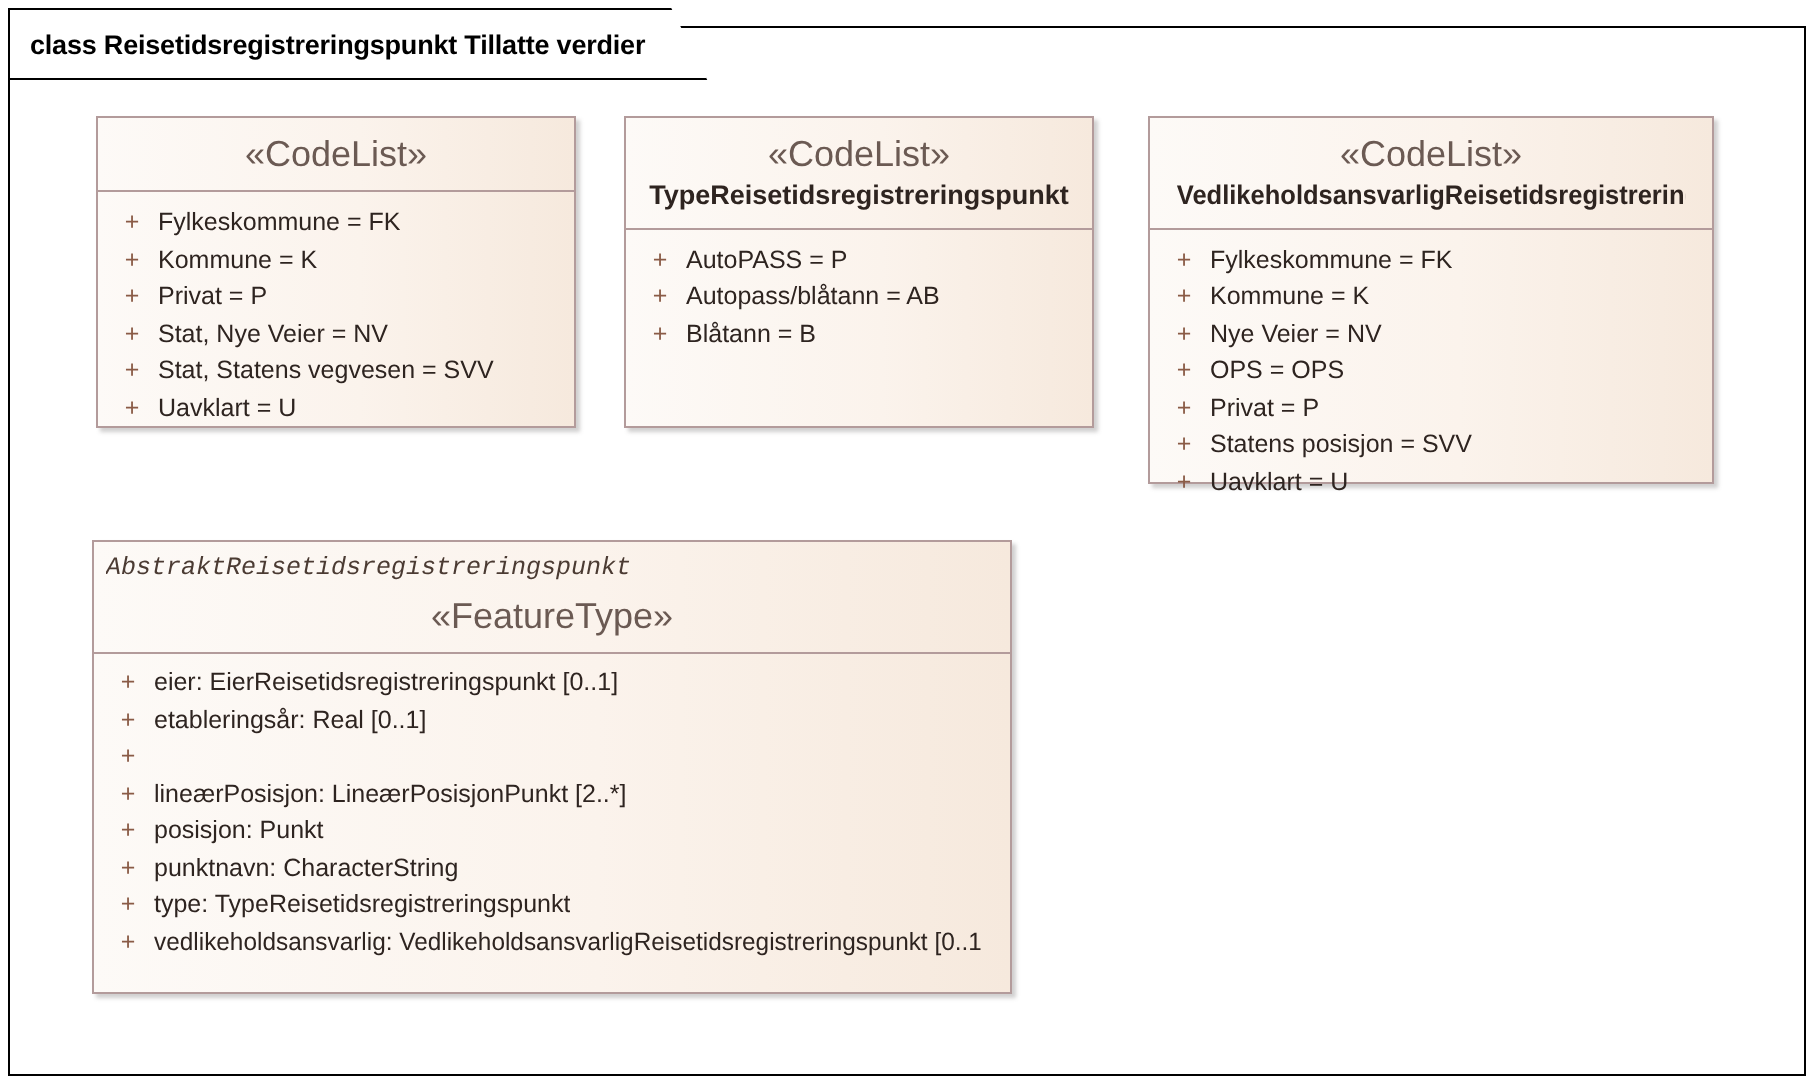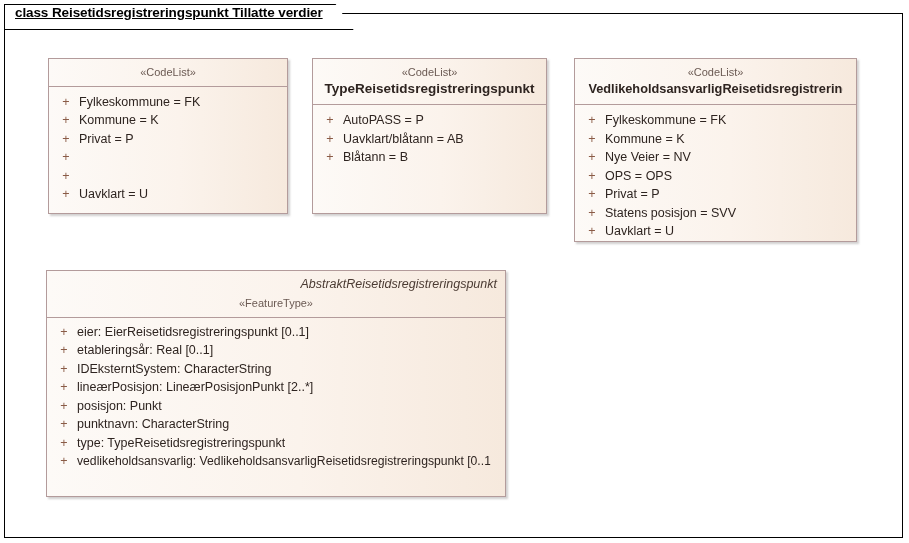--- a/index.html
+++ b/index.html
@@ -30,29 +30,29 @@
     border: 1px solid #000000;
     box-sizing: border-box;
     background: #ffffff;
   }
 
   
   .title-tab {
     position: absolute;
     left: 4px;
     top: 4px;
-    height: 26px;
+    height: 36px;
     padding: 0 30px 0 10px;
     background: #ffffff;
     border: 1px solid #000000;
     box-sizing: border-box;
     display: flex;
+    align-items: center;
     -webkit-clip-path: polygon(0 0, calc(100% - 18px) 0, 100% 100%, 0 100%);
     clip-path: polygon(0 0, calc(100% - 18px) 0, 100% 100%, 0 100%);
-    text-decoration: underline;
   }
   .title-tab-text {
     font-size: 13.5px;
     font-weight: bold;
     color: #000000;
     white-space: nowrap;
     letter-spacing: -0.1px;
   }
 
   
@@ -64,34 +64,35 @@
     box-shadow: 2px 2px 2px rgba(100, 95, 95, 0.30);
   }
 
   .uml-header {
     padding: 6px 6px 6px 6px;
     border-bottom: 1px solid #b39b9b;
     text-align: center;
   }
 
   .uml-qualifier {
-    text-align: right;
+    text-align: left;
     font-style: italic;
     font-size: 12.5px;
     color: #4b3b33;
     white-space: nowrap;
     overflow: hidden;
     transform-origin: right center;
     display: block;
     padding-right: 2px;
     padding-bottom: 5px;
+    font-family: Liberation Mono, monospace;
   }
 
   .uml-stereotype {
-    font-size: 11px;
+    font-size: 18px;
     color: #6b5a53;
     white-space: nowrap;
     line-height: 1.35;
   }
 
   .uml-name {
     font-size: 13.5px;
     font-weight: bold;
     color: #2e2420;
     white-space: nowrap;
@@ -163,44 +164,46 @@
       <div class="attr-row">
         <span class="attr-vis">+</span>
         <span class="attr-text">Kommune = K</span>
       </div>
       <div class="attr-row">
         <span class="attr-vis">+</span>
         <span class="attr-text">Privat = P</span>
       </div>
       <div class="attr-row">
         <span class="attr-vis">+</span>
-      </div>
-      <div class="attr-row">
-        <span class="attr-vis">+</span>
+        <span class="attr-text">Stat, Nye Veier = NV</span>
+      </div>
+      <div class="attr-row">
+        <span class="attr-vis">+</span>
+        <span class="attr-text">Stat, Statens vegvesen = SVV</span>
       </div>
       <div class="attr-row">
         <span class="attr-vis">+</span>
         <span class="attr-text">Uavklart = U</span>
       </div>
     </div>
   </div>
 
   <div class="uml-class" id="box-type">
     <div class="uml-header">
       <div class="uml-stereotype">«CodeList»</div>
       <div class="uml-name">TypeReisetidsregistreringspunkt</div>
     </div>
     <div class="uml-attrs">
       <div class="attr-row">
         <span class="attr-vis">+</span>
         <span class="attr-text">AutoPASS = P</span>
       </div>
       <div class="attr-row">
         <span class="attr-vis">+</span>
-        <span class="attr-text">Uavklart/blåtann = AB</span>
+        <span class="attr-text">Autopass/blåtann = AB</span>
       </div>
       <div class="attr-row">
         <span class="attr-vis">+</span>
         <span class="attr-text">Blåtann = B</span>
       </div>
     </div>
   </div>
 
   <div class="uml-class" id="box-vedlike">
     <div class="uml-header">
@@ -248,21 +251,20 @@
       <div class="attr-row">
         <span class="attr-vis">+</span>
         <span class="attr-text">eier: EierReisetidsregistreringspunkt [0..1]</span>
       </div>
       <div class="attr-row">
         <span class="attr-vis">+</span>
         <span class="attr-text">etableringsår: Real [0..1]</span>
       </div>
       <div class="attr-row">
         <span class="attr-vis">+</span>
-        <span class="attr-text">IDEksterntSystem: CharacterString</span>
       </div>
       <div class="attr-row">
         <span class="attr-vis">+</span>
         <span class="attr-text">lineærPosisjon: LineærPosisjonPunkt [2..*]</span>
       </div>
       <div class="attr-row">
         <span class="attr-vis">+</span>
         <span class="attr-text">posisjon: Punkt</span>
       </div>
       <div class="attr-row">

